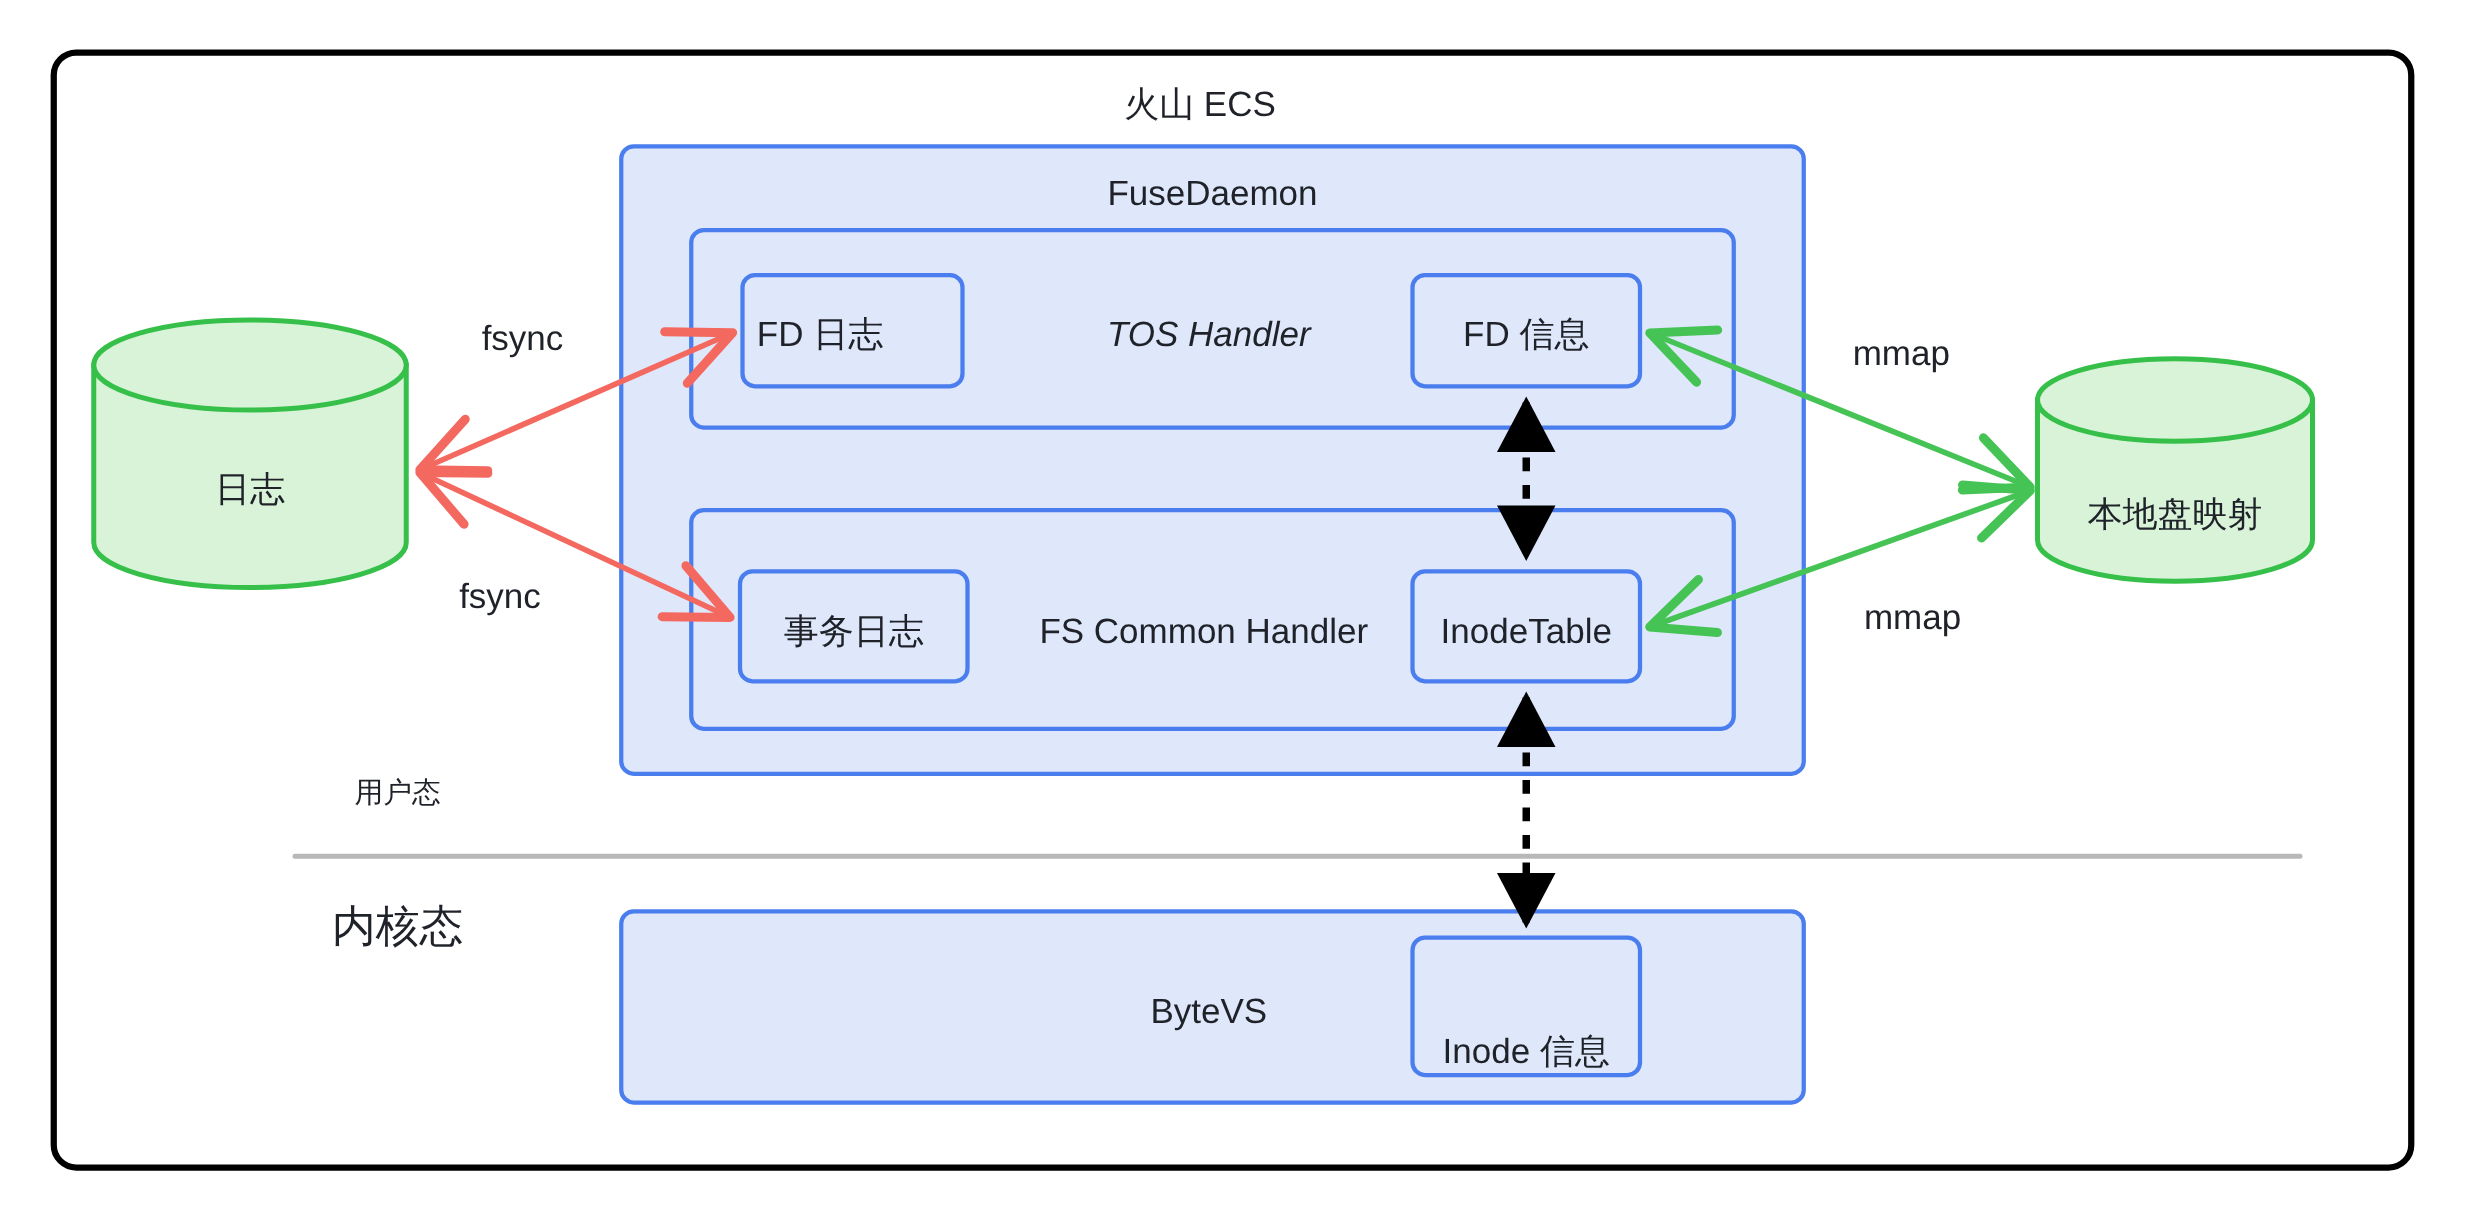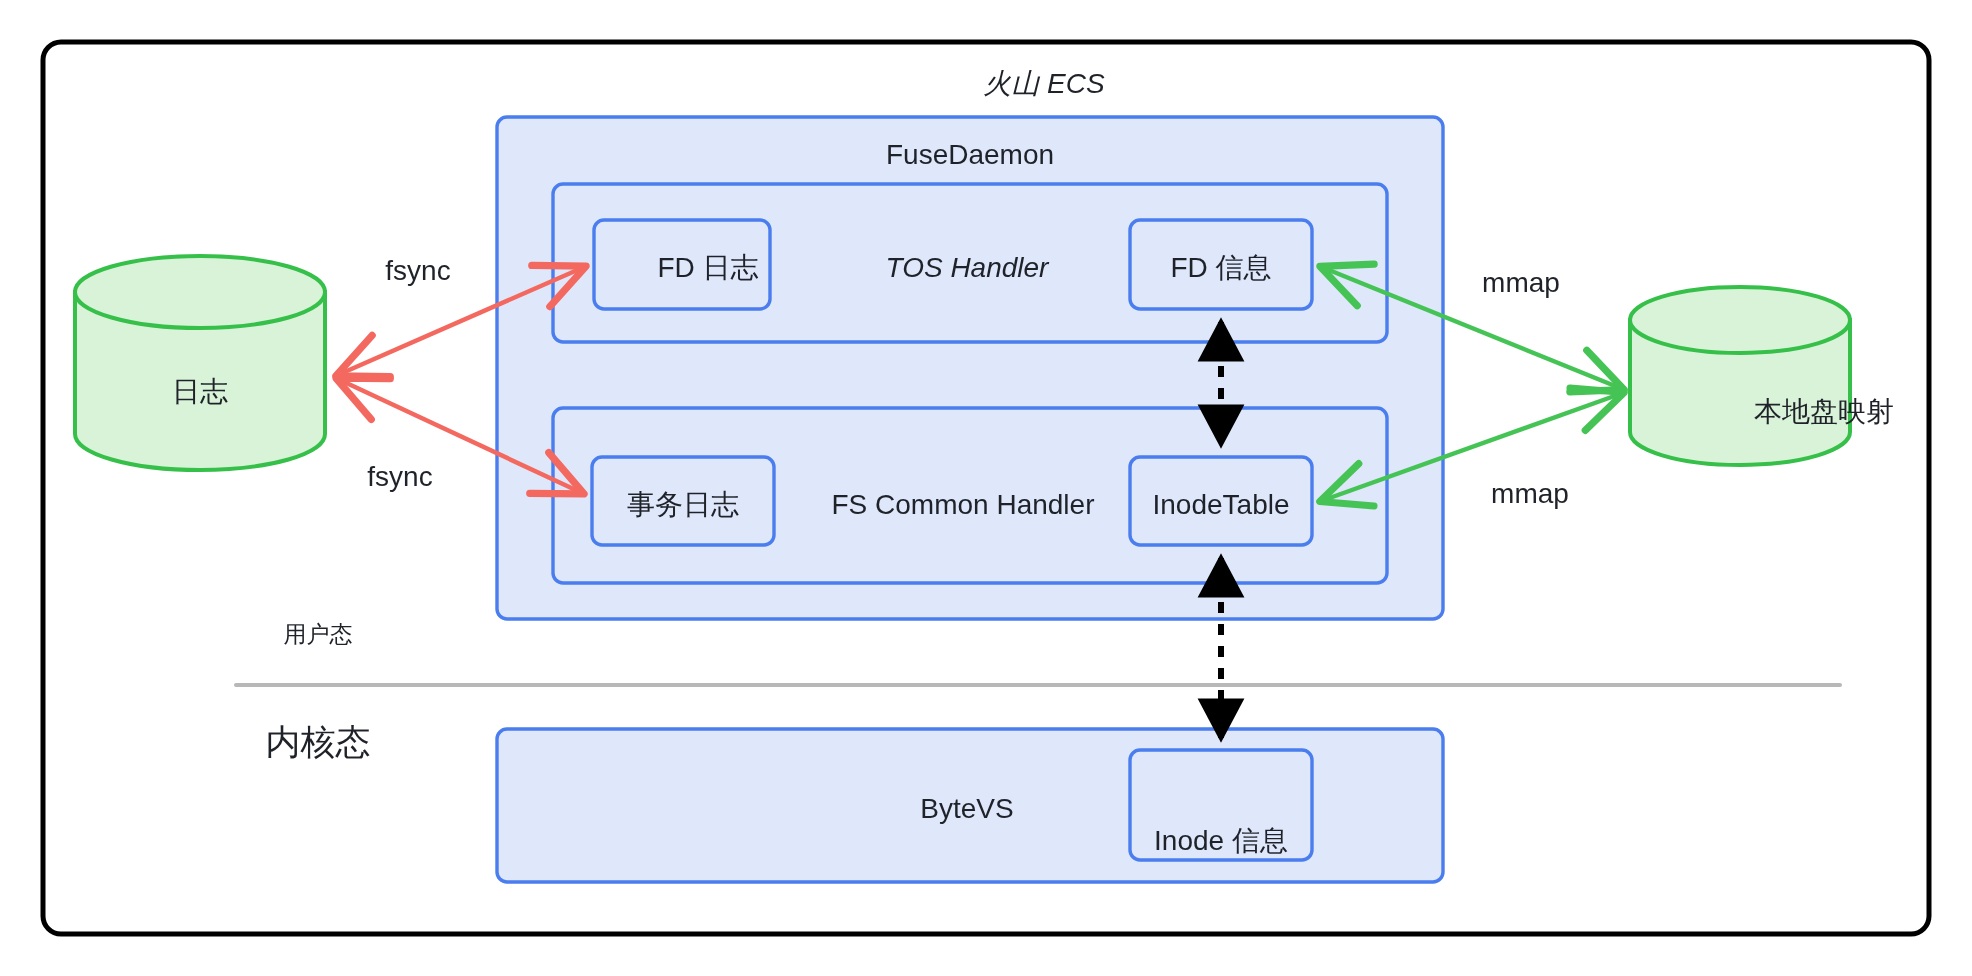--- a/index.html
+++ b/index.html
@@ -85,35 +85,35 @@
 
     <line x1="1324" y1="268" x2="1620" y2="388" stroke="#45c455" stroke-width="4.5" marker-start="url(#ah-grn-s)" marker-end="url(#ah-grn-e)"></line>
 
     <line x1="1324" y1="500" x2="1620" y2="394" stroke="#45c455" stroke-width="4.5" marker-start="url(#ah-grn-s)" marker-end="url(#ah-grn-e)"></line>
 
     <line x1="1221" y1="322" x2="1221" y2="444" stroke="#000000" stroke-width="6" stroke-dasharray="11 11" marker-start="url(#ah-blk-s)" marker-end="url(#ah-blk-e)"></line>
 
     <line x1="1221" y1="558" x2="1221" y2="738" stroke="#000000" stroke-width="6" stroke-dasharray="11 11" marker-start="url(#ah-blk-s)" marker-end="url(#ah-blk-e)"></line>
   </svg>
 
-  <div class="lbl ctr" style="left:1044px;top:84px;font-style:italic;">火山 ECS</div>
+  <div class="lbl ctr" style="left:960px;top:84px;">火山 ECS</div>
 
   <div class="lbl ctr" style="left:970px;top:155px;">FuseDaemon</div>
   <div class="lbl ctr" style="left:967px;top:268px;font-style:italic;">TOS Handler</div>
   <div class="lbl ctr" style="left:963px;top:505px;">FS Common Handler</div>
   <div class="lbl ctr" style="left:967px;top:809px;">ByteVS</div>
 
-  <div class="lbl ctr" style="left:708px;top:268px;">FD 日志</div>
+  <div class="lbl ctr" style="left:656px;top:268px;">FD 日志</div>
   <div class="lbl ctr" style="left:1221px;top:268px;">FD 信息</div>
   <div class="lbl ctr" style="left:683px;top:505px;text-align:right;">事务日志</div>
   <div class="lbl ctr" style="left:1221px;top:505px;">InodeTable</div>
   <div class="lbl ctr" style="left:1221px;top:809px;margin-top:32px;">Inode 信息</div>
 
   <div class="lbl ctr" style="left:200px;top:392px;">日志</div>
-  <div class="lbl ctr" style="left:1824px;top:412px;">本地盘映射</div>
+  <div class="lbl ctr" style="left:1740px;top:412px;">本地盘映射</div>
 
   <div class="lbl ctr" style="left:418px;top:271px;">fsync</div>
   <div class="lbl ctr" style="left:400px;top:477px;">fsync</div>
   <div class="lbl ctr" style="left:1521px;top:283px;">mmap</div>
   <div class="lbl ctr" style="left:1530px;top:494px;">mmap</div>
 
   <div class="lbl ctr" style="left:318px;top:634px;font-size:23px;">用户态</div>
   <div class="lbl ctr" style="left:318px;top:741px;font-size:35px;">内核态</div>
 
 </div>

